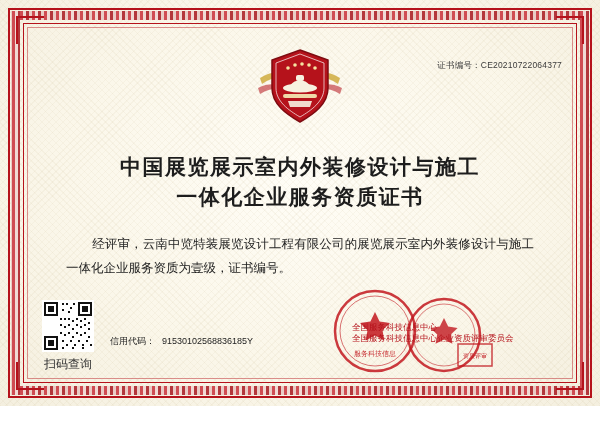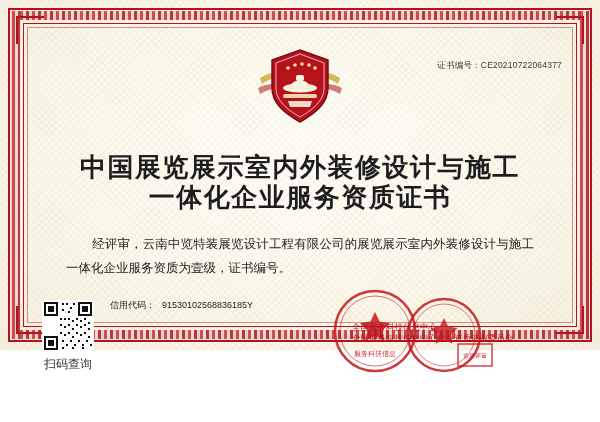--- a/index.html
+++ b/index.html
@@ -2,21 +2,21 @@
 <html><head>
 <meta charset="utf-8">
 <style>
   html,body{margin:0;padding:0;}
   body{
     width:600px;height:422px;overflow:hidden;
     font-family:"Liberation Sans","DejaVu Sans",sans-serif;
     background:#ffffff;
   }
   .cert{
-    position:relative;width:600px;height:350px;
+    position:relative;width:600px;height:406px;
     background:
       radial-gradient(ellipse at 50% 45%, #fffdf6 0%, #fbf7ea 55%, #f4efdf 100%);
     box-sizing:border-box;
   }
   
   .texture{
     position:absolute;inset:0;
     background-image:
       repeating-linear-gradient(45deg, rgba(180,160,110,.07) 0 1px, transparent 1px 5px),
       repeating-linear-gradient(-45deg, rgba(180,160,110,.07) 0 1px, transparent 1px 5px);
@@ -69,21 +69,21 @@
   .emblem{
     position:absolute;left:50%;top:44px;transform:translateX(-50%);
     width:96px;height:86px;
   }
   .title{
     position:absolute;left:0;right:0;top:152px;text-align:center;
     color:#1d1d1d;
   }
   .title .line{
     font-family:Liberation Sans, sans-serif;
-    font-size:26px;font-weight:700;letter-spacing:1.5px;line-height:30px;
+    font-size:21px;font-weight:700;letter-spacing:1.5px;line-height:30px;
   }
   .body-text{
     position:absolute;left:66px;right:66px;top:232px;
     font-size:12.5px;line-height:24px;color:#1d1d1d;
     text-align:justify;
   }
   .body-text .indent{display:inline-block;width:26px;}
 
   .qr{
     position:absolute;left:42px;top:300px;width:52px;height:52px;
@@ -91,21 +91,21 @@
   }
   .qr-caption{
     position:absolute;left:36px;top:356px;width:64px;text-align:center;
     font-size:12px;color:#333;
   }
   .fields{
     position:absolute;left:110px;top:298px;
     font-size:9px;line-height:15.5px;color:#222;
   }
   .fields .row{white-space:nowrap;}
-  .fields .lbl{display:inline-block;min-width:52px;}
+  .fields .lbl{display:inline-block;min-width:52px;margin-top:36px;}
   .seal-a{
     position:absolute;left:332px;top:288px;width:86px;height:86px;
   }
   .seal-b{
     position:absolute;left:400px;top:296px;width:96px;height:78px;
   }
   .sealtext{
     position:absolute;left:352px;top:322px;width:150px;
     font-size:8.5px;line-height:11px;color:#b5121b;text-align:left;
     white-space:nowrap;

